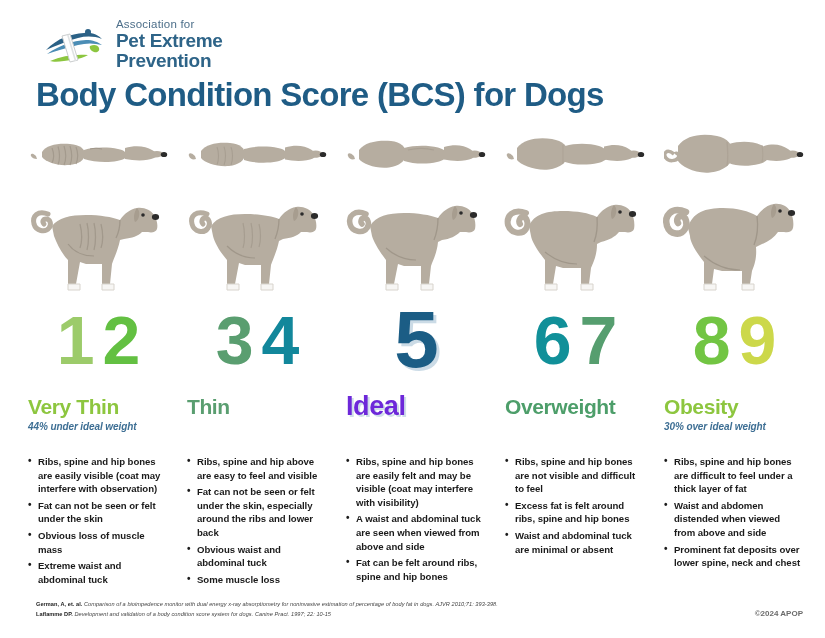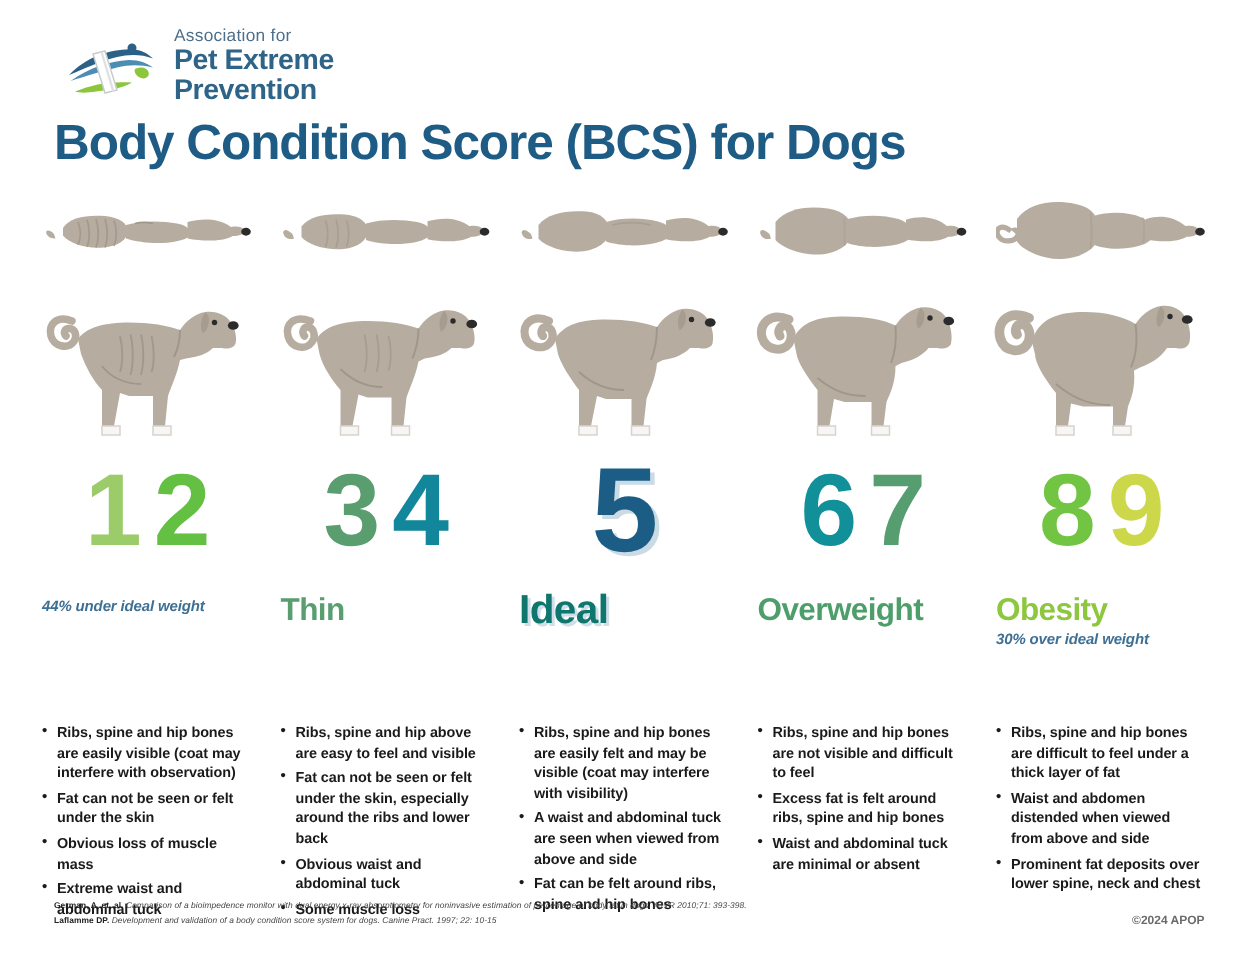--- a/index.html
+++ b/index.html
@@ -131,21 +131,21 @@
 
   
   .bullets-row {
     position: absolute;
     left: 18px;
     top: 455px;
     width: 795px;
     height: 140px;
     display: flex;
   }
-  .bul-cell { flex: 1 1 0; padding: 0 12px 0 8px; margin-top: 27px; }
+  .bul-cell { flex: 1 1 0; padding: 0 12px 0 8px; }
   .bul-list { margin: 0; padding: 0 0 0 12px; list-style: none; }
   .bul-list li {
     position: relative;
     font-size: 9.6px;
     font-weight: 700;
     line-height: 1.42;
     color: #1a1a1a;
     margin-bottom: 3px;
     letter-spacing: -.05px;
   }
@@ -364,27 +364,28 @@
     <span class="bcs-num" style="color:#569e6f">7</span>
   </div>
   <div class="num-cell">
     <span class="bcs-num" style="color:#72c543">8</span>
     <span class="bcs-num" style="color:#ccd84a">9</span>
   </div>
 </div>
 
 <div class="cats-row">
   <div class="cat-cell">
+    <div class="cat-name" style="color:#8dc63f">Very Thin</div>
     <div class="cat-sub">44% under ideal weight</div>
   </div>
   <div class="cat-cell">
     <div class="cat-name" style="color:#5a9e70">Thin</div>
   </div>
   <div class="cat-cell">
-    <div class="cat-name big" style="color:#0f766e">Ideal</div>
+    <div class="cat-name big" style="color:#6d28d9">Ideal</div>
   </div>
   <div class="cat-cell">
     <div class="cat-name" style="color:#4d9e6a">Overweight</div>
   </div>
   <div class="cat-cell">
     <div class="cat-name" style="color:#8dc63f">Obesity</div>
     <div class="cat-sub">30% over ideal weight</div>
   </div>
 </div>
 

